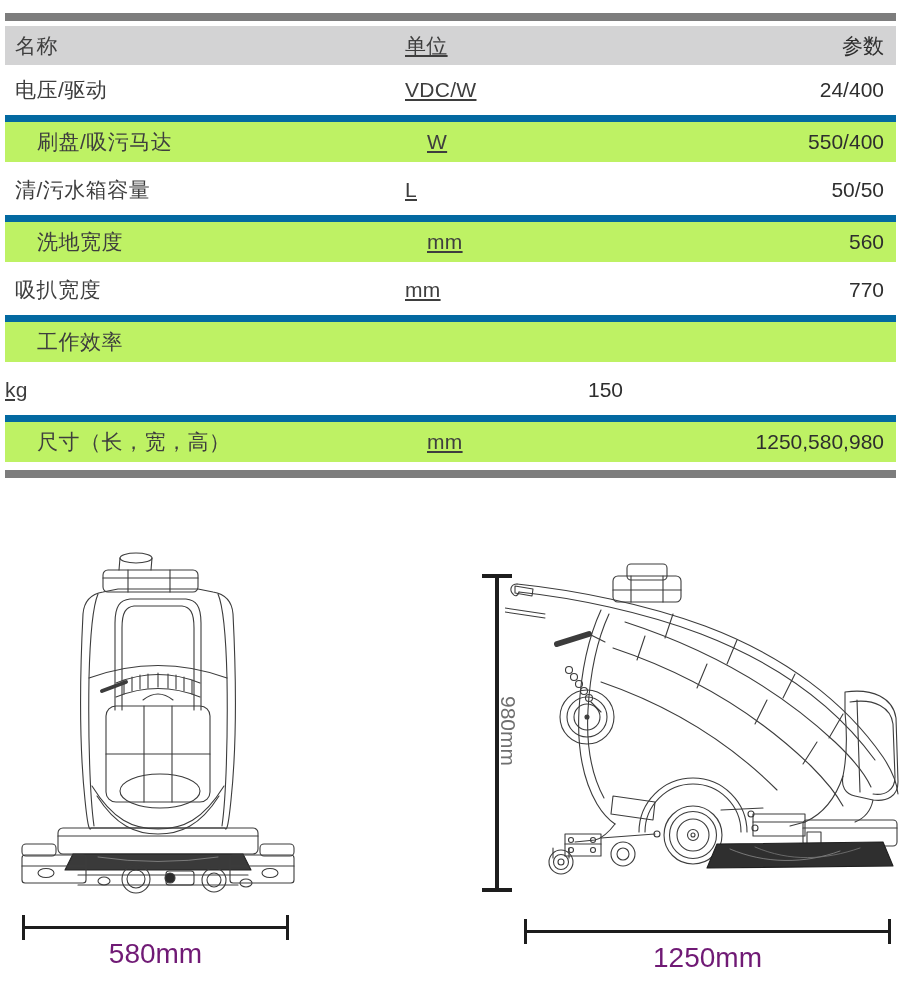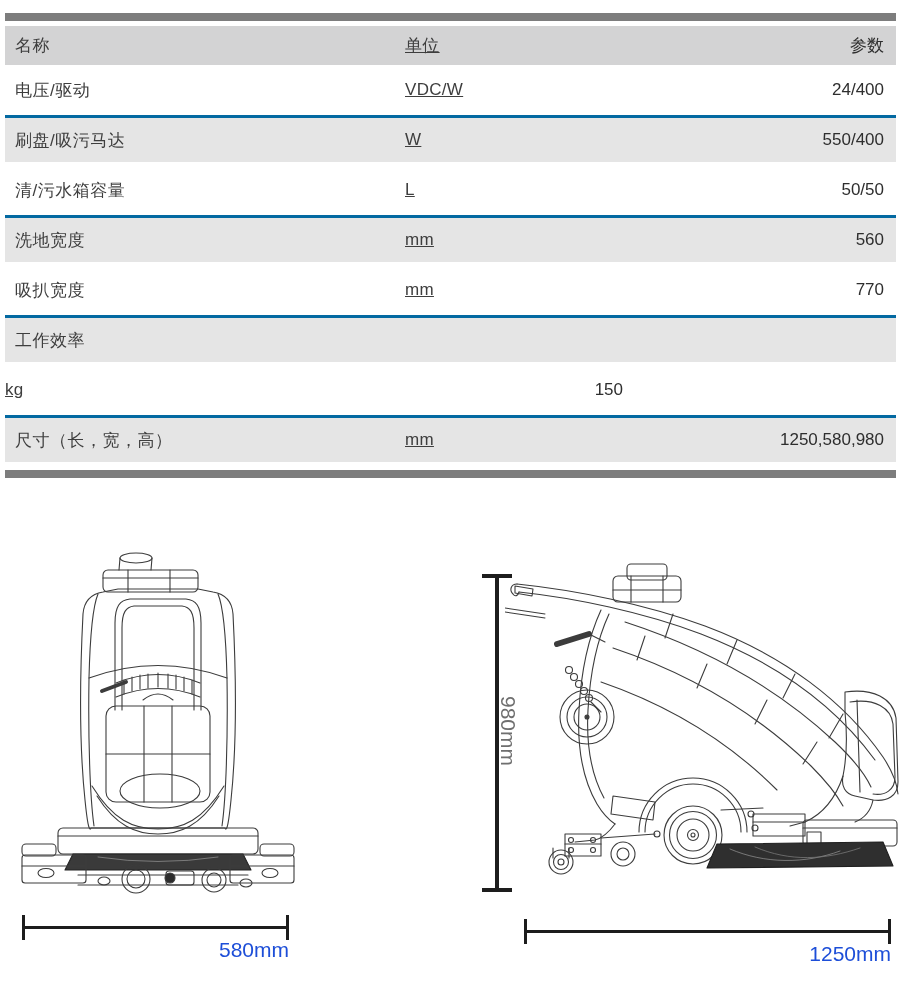--- a/index.html
+++ b/index.html
@@ -8,42 +8,42 @@
     font-family:"Liberation Sans","DejaVu Sans",sans-serif;
   }
   
   .spec-table { position:absolute; left:5px; top:13px; width:891px; }
   .bar { height:8px; background:#7d7d7d; }
   .bar-top { margin-bottom:5px; }
   .bar-bottom { margin-top:5px; }
   .trow {
     display:grid; grid-template-columns:400px 230px 1fr;
     align-items:center; height:50px; box-sizing:border-box;
-    font-size:17px; color:#3e3e3e; background:#ffffff;
+    font-size:21px; color:#3e3e3e; background:#ffffff;
   }
   .trow.alt {
-    background:#e5e5e5; background-clip:padding-box;
-    border-top:3px solid #0369a1; border-bottom:3px solid #ffffff;
+    background:#bef264; background-clip:padding-box;
+    border-top:7px solid #0369a1; border-bottom:3px solid #ffffff;padding-left:22px;
   }
   .trow.header { height:39px; background:#d3d3d4; border:none; }
   .cell-name  { padding-left:10px; letter-spacing:.5px; }
   .cell-unit  { letter-spacing:.3px;text-decoration:underline; }
   .cell-value { text-align:right; padding-right:12px; color:#2e2e2e; }
   
   .drawing-svg { position:absolute; }
   svg path, svg circle, svg ellipse, svg rect, svg line, svg polyline {
     vector-effect:non-scaling-stroke;
   }
   
   .hdim { position:absolute; }
   .hdim-line { position:relative; height:3px; background:#1d1d1d; margin-top:11px; }
   .hdim-line .tick { position:absolute; top:-11px; width:3px; height:25px; background:#1d1d1d; }
   .hdim-line .tick.left { left:0; }
   .hdim-line .tick.right { right:0; }
-  .hdim-label { text-align:right; margin-top:9px; font-size:21px; color:#1d4ed8; }
+  .hdim-label { text-align:center; margin-top:9px; font-size:28px; color:#701a75; }
   #dim-580  { left:22px;  top:915px; width:267px; }
   #dim-1250 { left:524px; top:919px; width:367px; }
   
   .vdim { position:absolute; left:495px; top:574px; width:4px; height:318px; background:#1d1d1d; }
   .vdim::before, .vdim::after {
     content:""; position:absolute; left:-13px; width:30px; height:4px; background:#1d1d1d;
   }
   .vdim::before { top:0; }
   .vdim::after  { bottom:0; }
   .vdim-label {

